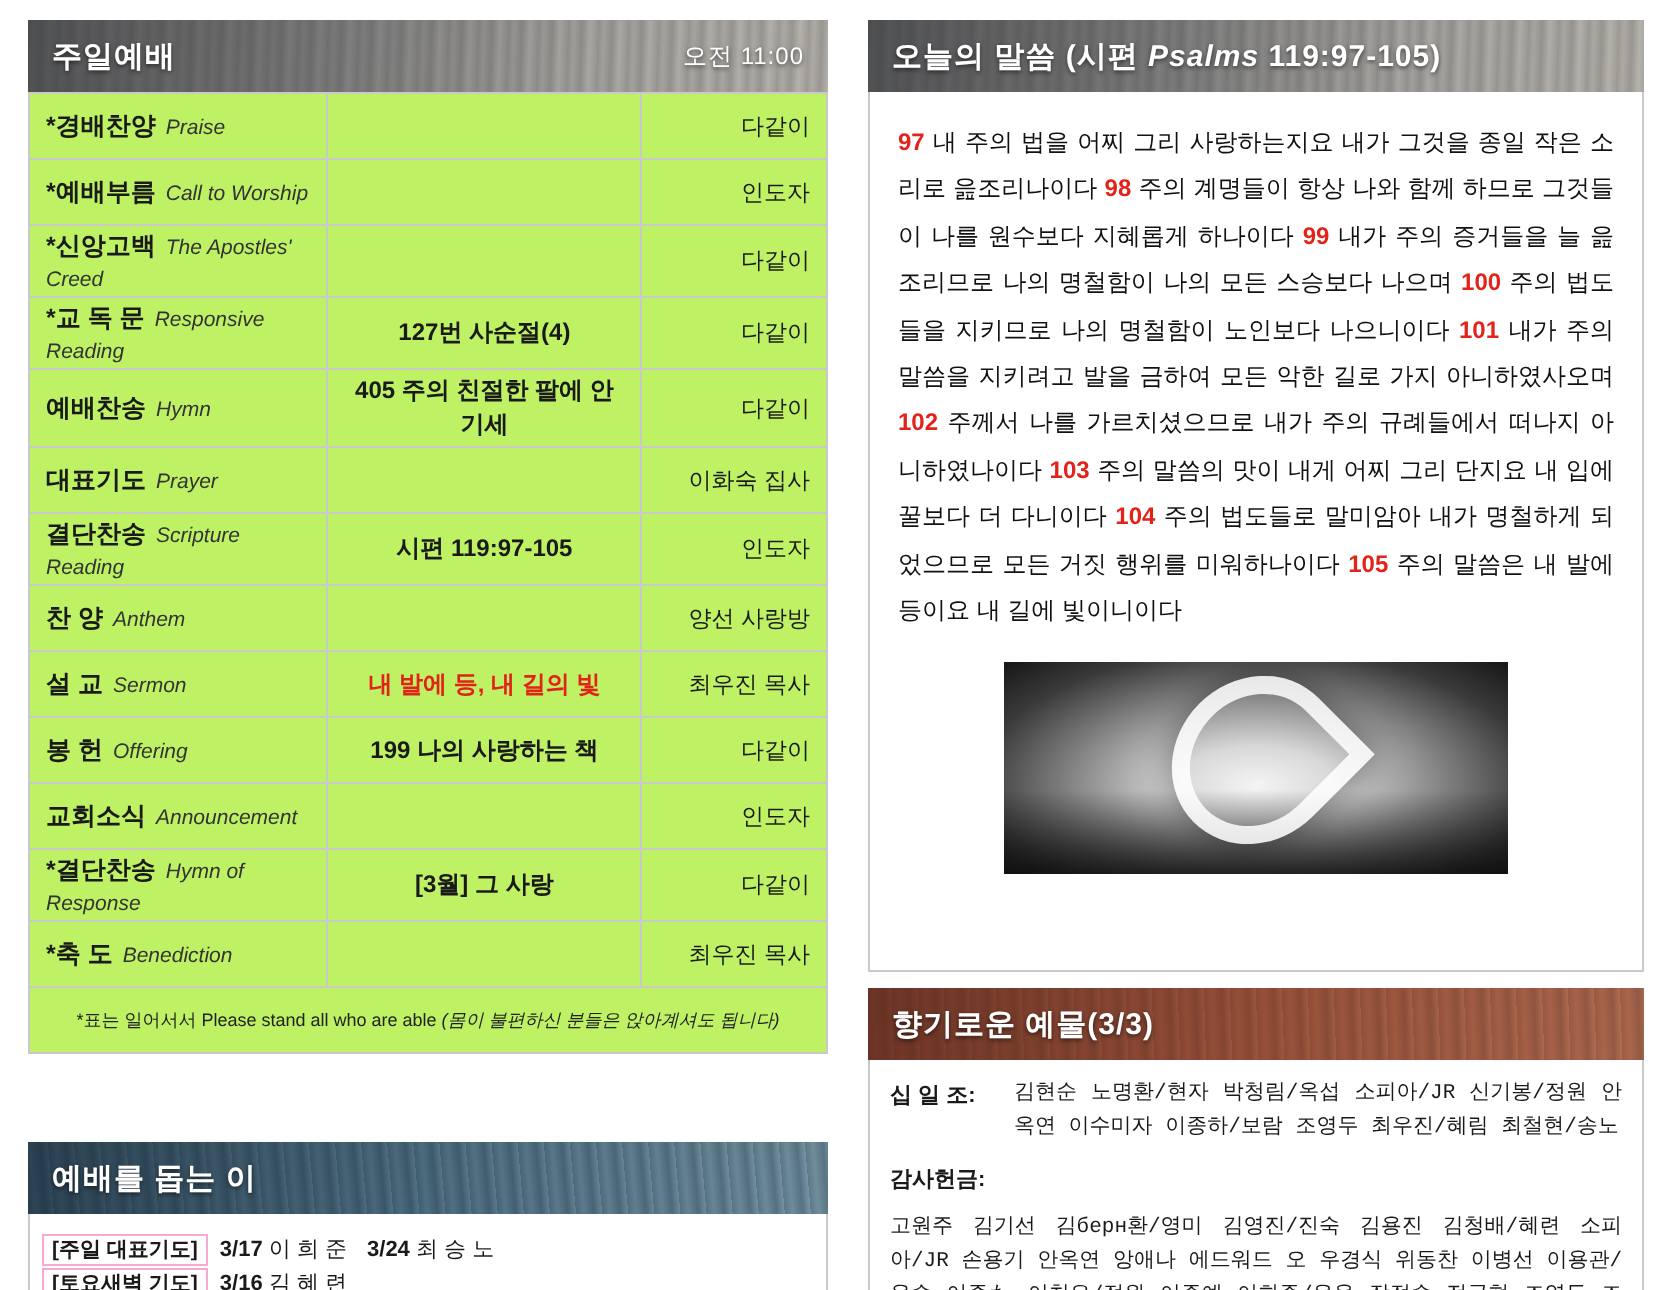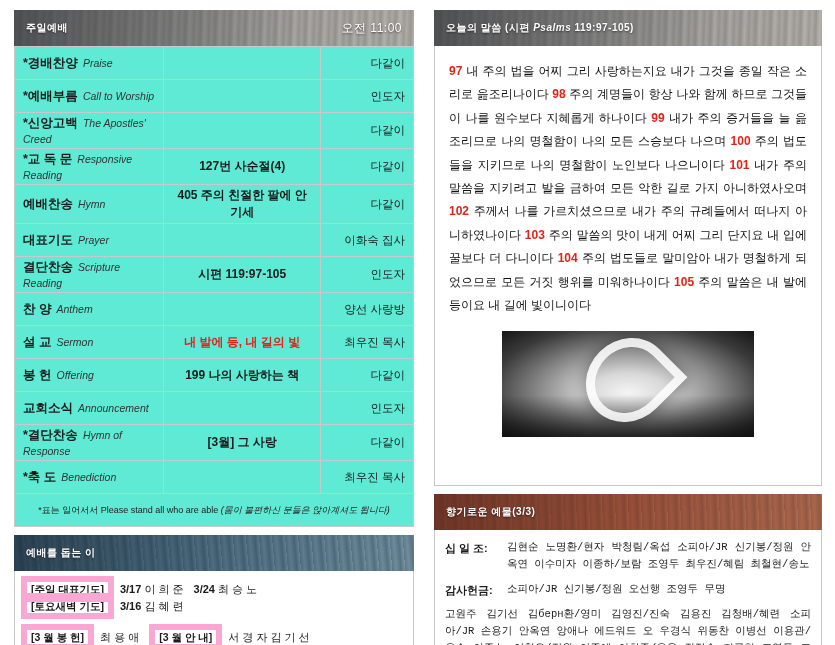--- a/index.html
+++ b/index.html
@@ -36,45 +36,46 @@
       linear-gradient(100deg, rgba(60,62,66,0.82), rgba(96,99,104,0.55) 45%, rgba(150,152,156,0.35) 70%, rgba(190,190,188,0.30)),
       repeating-linear-gradient(92deg, #8e8a84 0px, #a7a29a 3px, #8a867f 7px, #b3aea6 11px, #95918a 15px);
     color: #ffffff;
     display: flex;
     align-items: center;
     justify-content: space-between;
     padding: 0 12px;
     letter-spacing: .5px;
   }
   .banner .b-title {
-    font-size: 10px;
+    font-size: 15px;
     font-weight: bold;
     text-shadow: 0 1px 2px rgba(0,0,0,.55);
   }
   .banner .b-right {
     font-size: 12px;
     text-shadow: 0 1px 2px rgba(0,0,0,.55);
   }
   .banner.blue {
     background:
       linear-gradient(100deg, rgba(28,48,64,0.80), rgba(52,84,104,0.55) 50%, rgba(120,146,160,0.40)),
       repeating-linear-gradient(85deg, #4d6b7c 0px, #6d8c9c 4px, #44606f 9px, #7d99a8 13px);
+    margin-top: 36px;
   }
   .banner.rust {
     background:
       linear-gradient(100deg, rgba(96,44,32,0.82), rgba(140,72,52,0.60) 50%, rgba(176,116,92,0.45)),
       repeating-linear-gradient(88deg, #8a4a34 0px, #a75c42 4px, #7c4430 9px, #b46b4c 13px);
   }
 
   
   table.order {
     width: 100%;
     border-collapse: collapse;
     font-size: 12px;
-    background: #5eead4;
+    background: #bef264;
   }
   table.order td {
     border: 1px solid #c9c9c9;
     height: 33px;
     padding: 2px 8px;
     vertical-align: middle;
   }
   td.c-name { width: 148px; }
   td.c-mid  { width: 156px; text-align: center; font-weight: bold; font-size: 12px; }
   td.c-who  { width: 92px; text-align: right; font-size: 11.5px; }
@@ -108,21 +109,21 @@
   }
   .helpers .hrow {
     display: flex;
     flex-wrap: wrap;
     align-items: baseline;
     margin-bottom: 14px;
     line-height: 1.5;
   }
   .helpers .hrow:last-child { margin-bottom: 2px; }
   .tag {
-    border: 6px solid #f9a8d4;
+    border: 1px solid #f9a8d4;
     padding: 1px 4px;
     font-weight: bold;
     font-size: 10.5px;
     margin-right: 6px;
   }
   .hitem { margin-right: 10px; white-space: nowrap; }
   .hdate { font-weight: bold; }
 
   
   .scripture {
@@ -322,21 +323,20 @@
     </div>
 
     <div class="offering">
       <div id="offering-rows">
           <div class="orow">
             <div class="olabel">십 일 조:</div>
             <div class="obody">김현순 노명환/현자 박청림/옥섭 소피아/JR 신기봉/정원 안옥연 이수미자 이종하/보람 조영두 최우진/혜림 최철현/송노</div>
           </div>
           <div class="orow">
             <div class="olabel">감사헌금:</div>
-            <div class="obody">소피아/JR 신기봉/정원 오선행 조영두 무명</div>
           </div>
           <div class="orow">
             <div class="obody">고원주 김기선 김берн환/영미 김영진/진숙 김용진 김청배/혜련 소피아/JR 손용기 안옥연 앙애나 에드워드 오 우경식 위동찬 이병선 이용관/운숙 이종た 이천우/정원 이준예 이희준/윤옥 장정숙 전국현 조영두 조은정 한성진 홍승철 무명 EL/Youth</div>
           </div>
         </div>
       <div class="total">
         <span>[총 계]</span>
         <span>4808.00</span>
       </div>
     </div>

